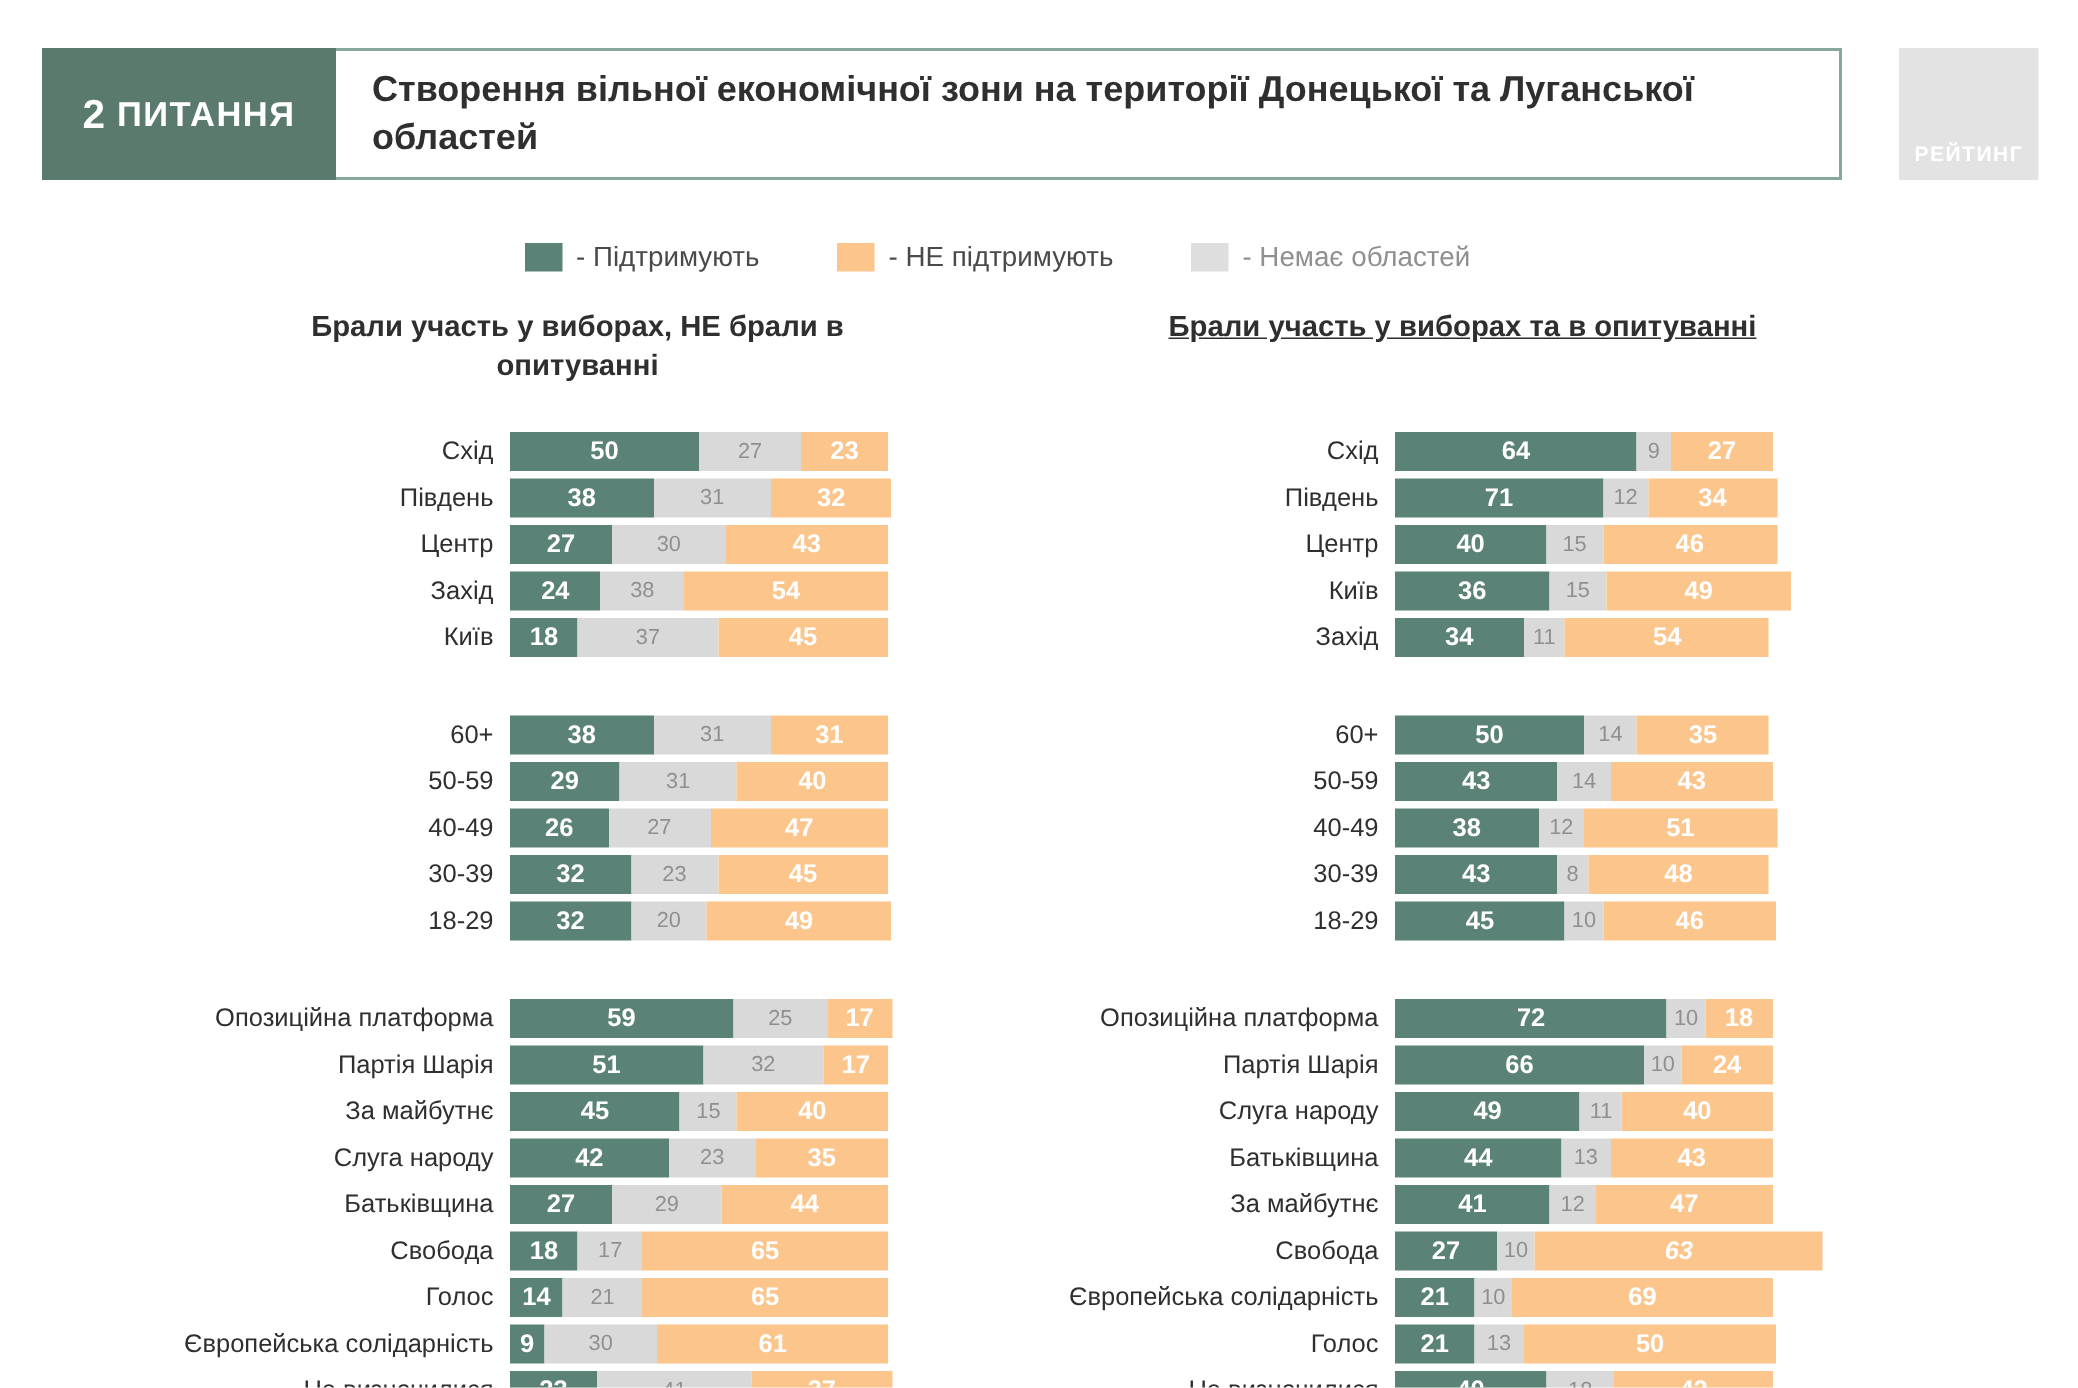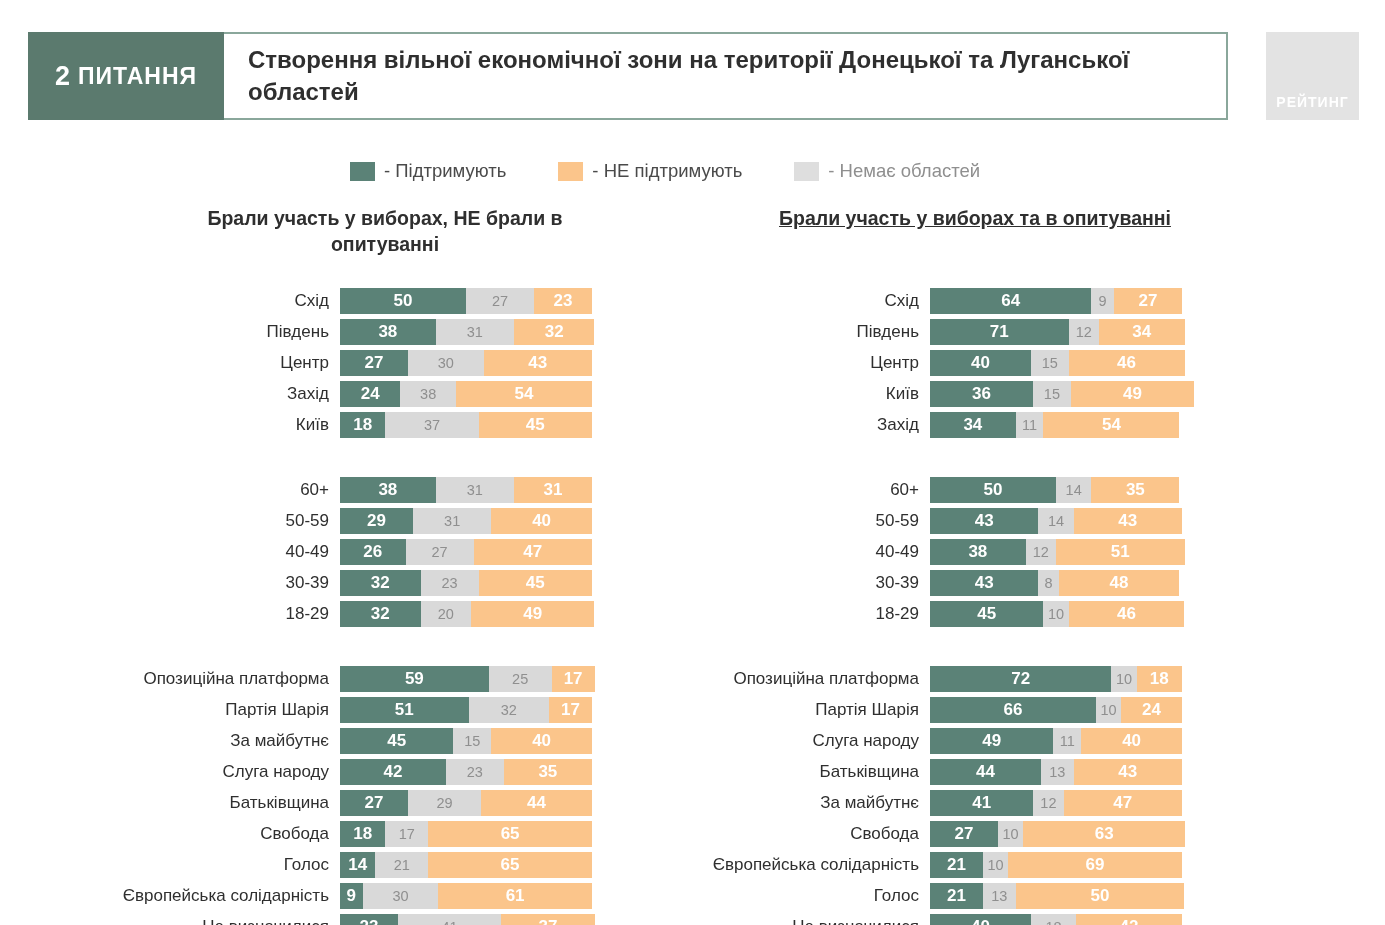--- a/index.html
+++ b/index.html
@@ -465,21 +465,21 @@
         <div class="seg seg-support" style="width: 103.32px;">41</div>
         <div class="seg seg-noanswer" style="width: 30.24px;">12</div>
         <div class="seg seg-against" style="width: 118.44px;">47</div>
       </div>
     </div>
     <div class="row">
       <div class="row-label">Свобода</div>
       <div class="bar-track">
         <div class="seg seg-support" style="width: 68.04px;">27</div>
         <div class="seg seg-noanswer" style="width: 25.2px;">10</div>
-        <div class="seg seg-against" style="width: 162px;">63</div>
+        <div class="seg seg-against" style="width: 192px; font-style: italic;">63</div>
       </div>
     </div>
     <div class="row">
       <div class="row-label">Європейська солідарність</div>
       <div class="bar-track">
         <div class="seg seg-support" style="width: 52.92px;">21</div>
         <div class="seg seg-noanswer" style="width: 25.2px;">10</div>
         <div class="seg seg-against" style="width: 173.88px;">69</div>
       </div>
     </div>

